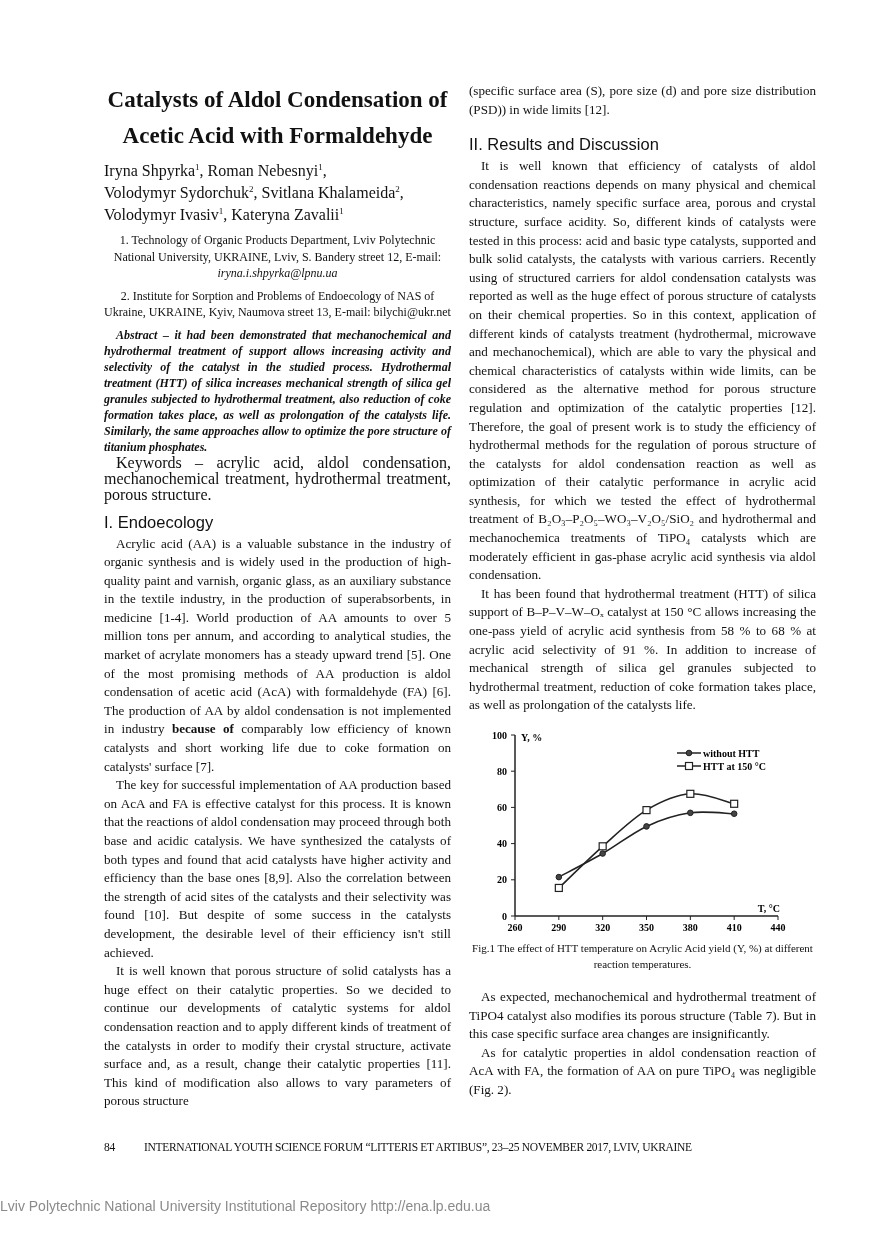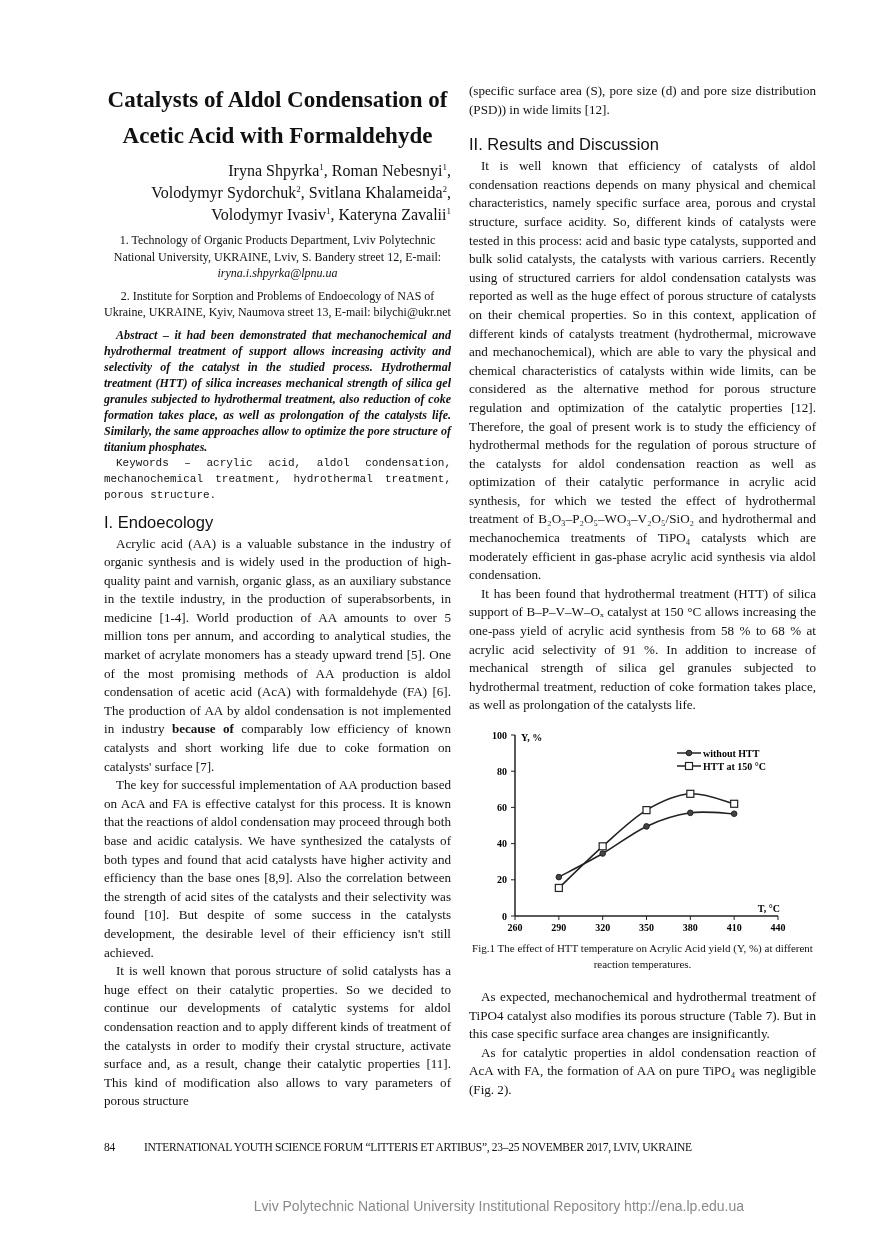--- a/index.html
+++ b/index.html
@@ -1,32 +1,32 @@
 <!DOCTYPE html>
 <html><head>
 <meta charset="utf-8">
 <style>
   html, body { margin:0; padding:0; background:#ffffff; }
   body { width:876px; height:1240px; position:relative; overflow:hidden; font-family:"Liberation Serif", serif; color:#111; }
   .col { position:absolute; top:82px; width:347px; font-size:13.1px; line-height:18.6px; text-align:justify; }
   .col-left { left:104px; }
   .col-right { left:469px; }
   .title { font-weight:bold; font-size:23px; line-height:36px; text-align:center; margin:0 0 6px 0; }
-  .authors { font-size:16px; line-height:22px; text-align:right; margin:0 0 6px 0; }
+  .authors { font-size:16px; line-height:22px; text-align:left; margin:0 0 6px 0; }
   .affil { font-size:12px; line-height:16.5px; text-align:center; margin:0 0 6px 0; }
   .abstract { font-style:italic; font-weight:bold; font-size:12px; line-height:16px; text-indent:12px; margin:0; }
-  .keywords { font-size:11px; line-height:16px; text-indent:12px; margin:0 0 2px 0;font-family:Liberation Mono, monospace; }
+  .keywords { font-size:16px; line-height:16px; text-indent:12px; margin:0 0 2px 0; }
   .section-heading { font-family:"Liberation Sans", sans-serif; font-size:16.5px; line-height:22px; text-align:left; margin:8px 0 2px 0; font-weight:normal; }
   p.par { margin:0; text-indent:12px; }
   p.noind { margin:0; text-indent:0; }
   .chart-wrap { position:relative; width:347px; height:205px; margin:14px 0 0 0; }
   .caption { font-size:11px; line-height:16px; text-align:center; margin:6px 0 16px 0; }
   .footer { position:absolute; left:104px; top:1141px; width:700px; font-size:11.5px; letter-spacing:-0.3px; }
   .footer .page { display:inline-block; width:40px; }
-  .repo { position:absolute; left:8px; width:736px; top:1198px; text-align:right; font-family:"Liberation Sans", sans-serif; font-size:14px; color:#8a8a8a; }
+  .repo { position:absolute; left:0; width:736px; top:1198px; text-align:left; font-family:"Liberation Sans", sans-serif; font-size:14px; color:#8a8a8a; }
   sup { font-size:9px; line-height:0; }
   b.inline { font-weight:bold; }
 </style>
 </head>
 <body>
 
 <div class="col col-left">
   <h1 class="title">Catalysts of Aldol Condensation of Acetic Acid with Formaldehyde</h1>
   <div class="authors">
     <span>Iryna Shpyrka</span><sup>1</sup>,

